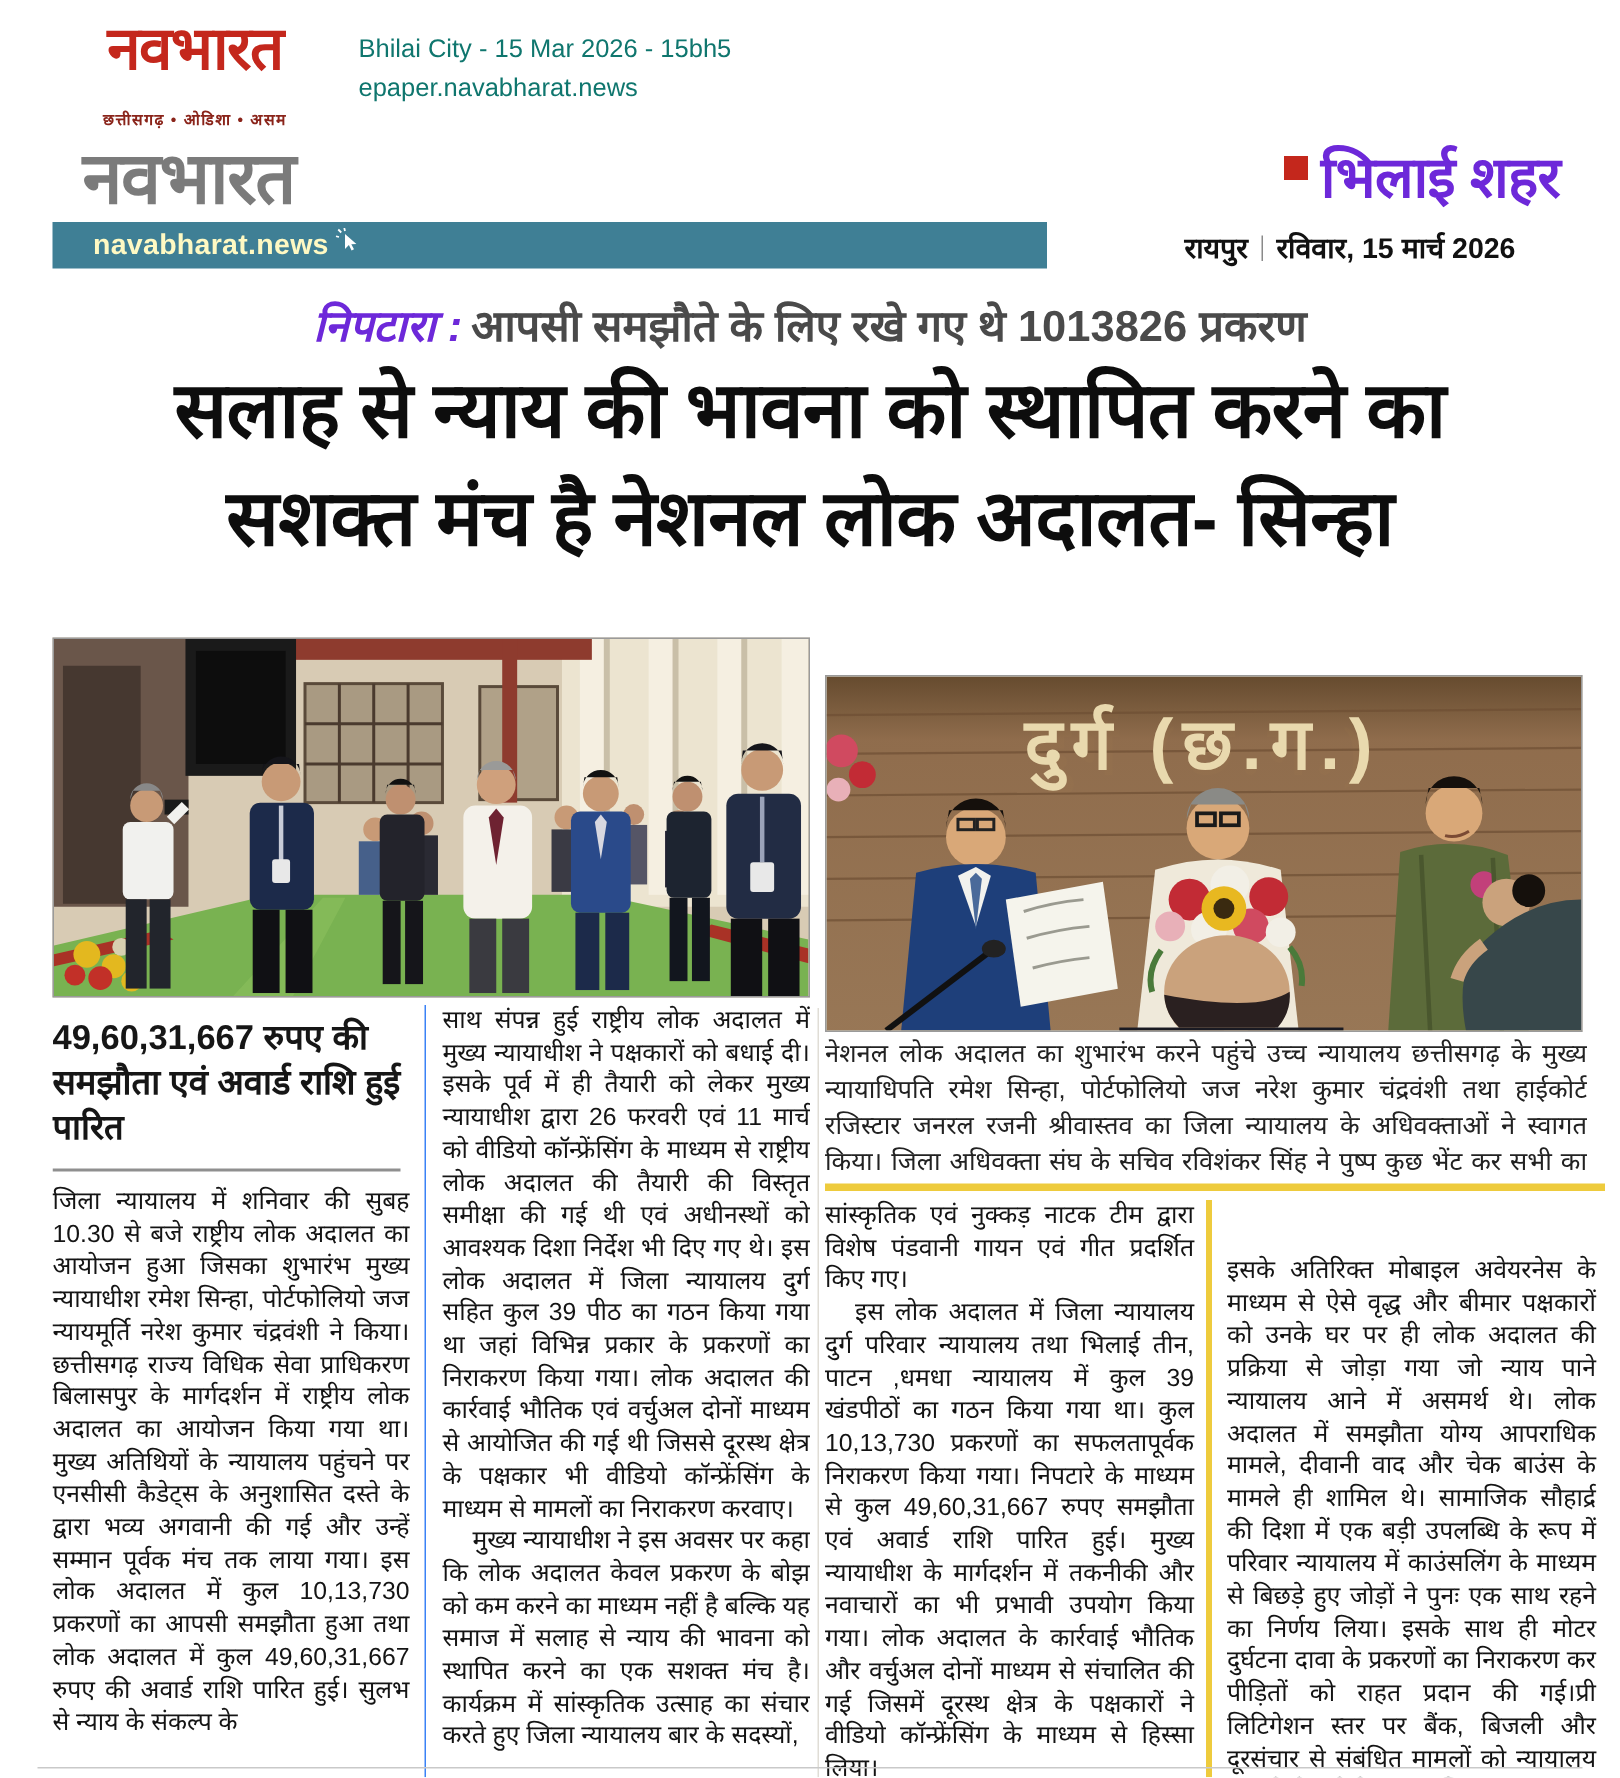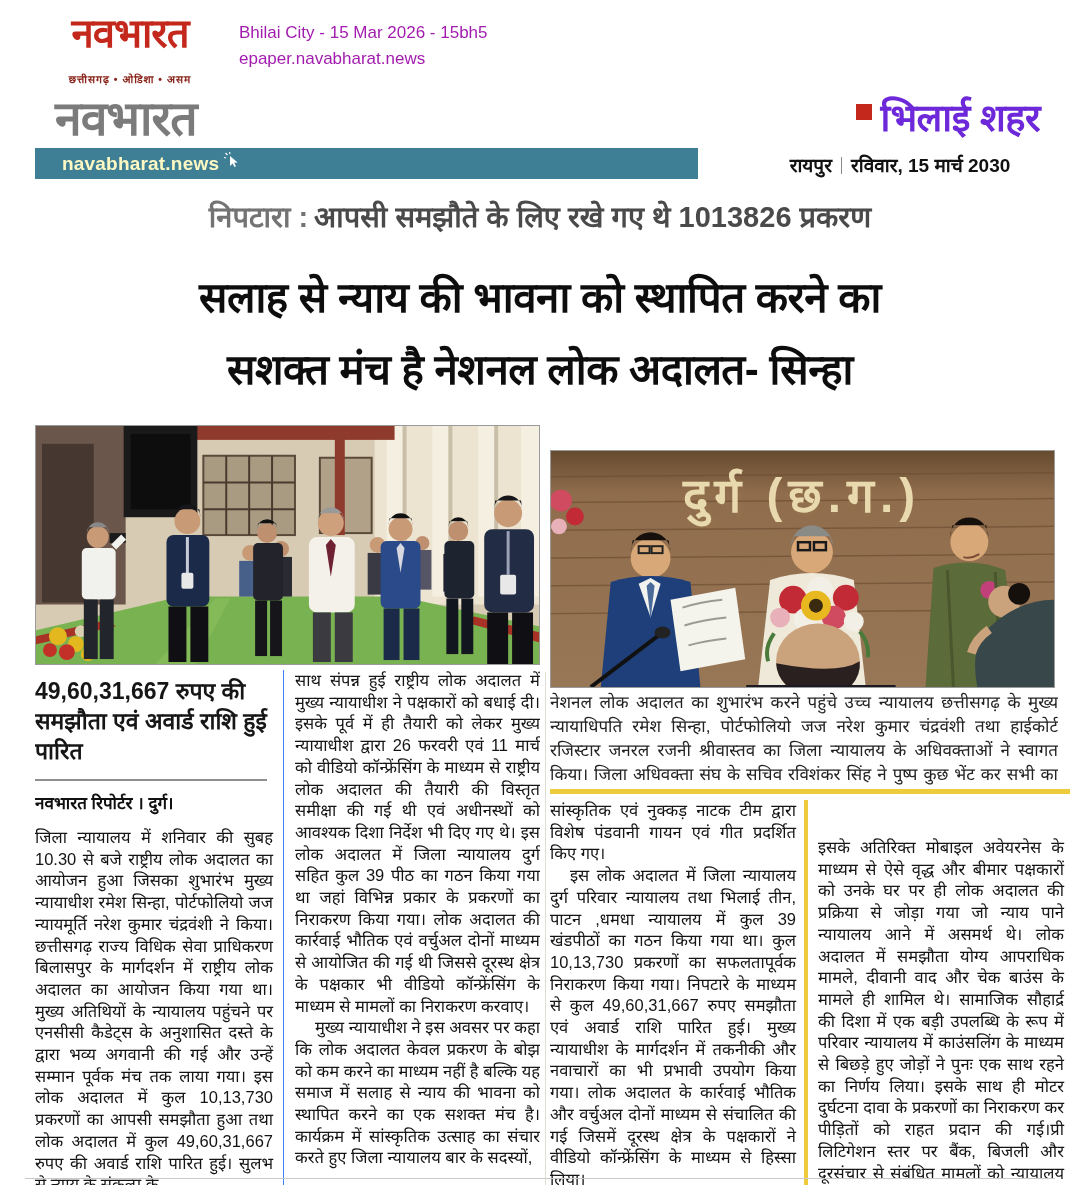--- a/index.html
+++ b/index.html
@@ -12,38 +12,38 @@
     overflow: hidden;
     font-family: "Liberation Sans", "DejaVu Sans", sans-serif;
     color: #1a1a1a;
   }
 
   
   .viewer-header { position:absolute; left:35px; top:12px; display:flex; align-items:flex-start; }
   .brand { width:190px; text-align:center; }
   .brand-logo { font-size:40px; font-weight:800; color:#c4271c; line-height:1.05; letter-spacing:-1px; }
   .brand-tagline { font-size:10.5px; font-weight:700; color:#8a241a; letter-spacing:1px; margin-top:18px; }
-  .viewer-meta { margin-left:14px; padding-top:8px; font-size:17px; color:#a21caf; line-height:1.5; }
+  .viewer-meta { margin-left:14px; padding-top:8px; font-size:17px; color:#0f766e; line-height:1.5; }
 
   
   .print-logo { position:absolute; left:55px; top:84px; font-size:48px; font-weight:800; color:#7b7b7b; letter-spacing:-1px; }
   .city-block { position:absolute; right:40px; top:90px; display:flex; align-items:center; }
   .red-square { width:16px; height:16px; background:#c4271c; margin-right:9px; margin-top:-8px; }
   .city-label { font-size:38px; font-weight:800; color:#6d28d9; letter-spacing:-0.5px; }
 
   .teal-bar { position:absolute; left:35px; top:148px; width:663px; height:31px; background:#3f7f95; display:flex; align-items:center; padding-left:27px; }
   .teal-bar-text { color:#fef9c3; font-size:19px; font-weight:700; letter-spacing:0.2px; }
   .cursor-icon { margin-left:4px; margin-top:-6px; }
   .dateline { position:absolute; left:755px; top:152px; width:290px; text-align:center; font-size:19px; font-weight:700; color:#111; }
   .dateline .dl-sep { display:inline-block; width:1px; height:17px; background:#8a8a8a; margin:0 9px; vertical-align:-2px; }
 
   
   .strap { position:absolute; left:30px; top:196px; width:1020px; text-align:center; font-size:29px; font-weight:700; color:#4a4a4a; }
-  .strap .kicker { color:#737373; margin-right:6px; }
-  .headline { position:absolute; left:25px; top:262px; width:1030px; text-align:center; font-size:42px; line-height:72px; font-weight:800; color:#0d0d0d; letter-spacing:-0.5px; }
+  .strap .kicker { color:#6d28d9; margin-right:6px;font-style:italic; }
+  .headline { position:absolute; left:25px; top:238px; width:1030px; text-align:center; font-size:52px; line-height:72px; font-weight:800; color:#0d0d0d; letter-spacing:-0.5px; }
 
   
   .photo { position:absolute; border:1px solid #9a9a9a; overflow:hidden; background:#cfc4ae; }
   .photo-left { left:35px; top:425px; width:505px; height:240px; }
   .photo-right { left:550px; top:450px; width:505px; height:238px; }
   .photo svg { display:block; width:100%; height:100%; }
   .photo-banner-text { position:absolute; left:0; top:16px; width:100%; text-align:center; font-size:46px; font-weight:800; color:#e9d9ae; letter-spacing:6px; opacity:0.95; font-family:"Liberation Serif","DejaVu Serif",serif; }
   .photo-layer { position:absolute; left:0; top:0; }
 
   .right-subhead { position:absolute; left:550px; top:401px; font-size:24px; font-weight:800; color:#111; }
@@ -92,21 +92,21 @@
   </div>
 
   <div class="teal-bar">
     <span class="teal-bar-text">navabharat.news</span>
     <svg class="cursor-icon" width="18" height="18" viewBox="0 0 18 18">
       <path d="M7 4 L7 14 L9.6 11.4 L11.4 15 L13 14.2 L11.2 10.8 L14.6 10.6 Z" fill="#ffffff"></path>
       <path d="M4.5 3 L2.5 1 M7 2 L6.5 0 M3 6 L1 5.5" stroke="#ffffff" stroke-width="1.2" fill="none"></path>
     </svg>
   </div>
   <div class="dateline">
-    <span>रायपुर</span><span class="dl-sep"></span><span>रविवार, 15 मार्च 2030</span>
+    <span>रायपुर</span><span class="dl-sep"></span><span>रविवार, 15 मार्च 2026</span>
   </div>
 
   <div class="strap">
     <span class="kicker">निपटारा :</span><span>आपसी समझौते के लिए रखे गए थे 1013826 प्रकरण</span>
   </div>
   <div class="headline">
     <div>सलाह से न्याय की भावना को स्थापित करने का</div>
     <div>सशक्त मंच है नेशनल लोक अदालत- सिन्हा</div>
   </div>
 
@@ -308,21 +308,20 @@
       </g>
     </svg>
   </div>
 
   <div class="caption">नेशनल लोक अदालत का शुभारंभ करने पहुंचे उच्च न्यायालय छत्तीसगढ़ के मुख्य न्यायाधिपति रमेश सिन्हा, पोर्टफोलियो जज नरेश कुमार चंद्रवंशी तथा हाईकोर्ट रजिस्टार जनरल रजनी श्रीवास्तव का जिला न्यायालय के अधिवक्ताओं ने स्वागत किया। जिला अधिवक्ता संघ के सचिव रविशंकर सिंह ने पुष्प कुछ भेंट कर सभी का सम्मान किया।</div>
 
   <div class="left-cols">
     <div class="col1 body-col">
       <div class="left-subhead">49,60,31,667 रुपए की समझौता एवं अवार्ड राशि हुई पारित</div>
       <hr class="left-rule">
-      <div class="byline">नवभारत रिपोर्टर । दुर्ग।</div>
       <p>जिला न्यायालय में शनिवार की सुबह 10.30 से बजे राष्ट्रीय लोक अदालत का आयोजन हुआ जिसका शुभारंभ मुख्य न्यायाधीश रमेश सिन्हा, पोर्टफोलियो जज न्यायमूर्ति नरेश कुमार चंद्रवंशी ने किया। छत्तीसगढ़ राज्य विधिक सेवा प्राधिकरण बिलासपुर के मार्गदर्शन में राष्ट्रीय लोक अदालत का आयोजन किया गया था। मुख्य अतिथियों के न्यायालय पहुंचने पर एनसीसी कैडेट्स के अनुशासित दस्ते के द्वारा भव्य अगवानी की गई और उन्हें सम्मान पूर्वक मंच तक लाया गया। इस लोक अदालत में कुल 10,13,730 प्रकरणों का आपसी समझौता हुआ तथा लोक अदालत में कुल 49,60,31,667 रुपए की अवार्ड राशि पारित हुई। सुलभ से न्याय के संकल्प के</p>
     </div>
     <div class="col2 body-col">
       <p>साथ संपन्न हुई राष्ट्रीय लोक अदालत में मुख्य न्यायाधीश ने पक्षकारों को बधाई दी। इसके पूर्व में ही तैयारी को लेकर मुख्य न्यायाधीश द्वारा 26 फरवरी एवं 11 मार्च को वीडियो कॉन्फ्रेंसिंग के माध्यम से राष्ट्रीय लोक अदालत की तैयारी की विस्तृत समीक्षा की गई थी एवं अधीनस्थों को आवश्यक दिशा निर्देश भी दिए गए थे। इस लोक अदालत में जिला न्यायालय दुर्ग सहित कुल 39 पीठ का गठन किया गया था जहां विभिन्न प्रकार के प्रकरणों का निराकरण किया गया। लोक अदालत की कार्रवाई भौतिक एवं वर्चुअल दोनों माध्यम से आयोजित की गई थी जिससे दूरस्थ क्षेत्र के पक्षकार भी वीडियो कॉन्फ्रेंसिंग के माध्यम से मामलों का निराकरण करवाए।</p>
       <p class="indent">मुख्य न्यायाधीश ने इस अवसर पर कहा कि लोक अदालत केवल प्रकरण के बोझ को कम करने का माध्यम नहीं है बल्कि यह समाज में सलाह से न्याय की भावना को स्थापित करने का एक सशक्त मंच है। कार्यक्रम में सांस्कृतिक उत्साह का संचार करते हुए जिला न्यायालय बार के सदस्यों,</p>
     </div>
   </div>
 
   <div class="center-rule"></div>
   <div class="yellow-hrule"></div>

